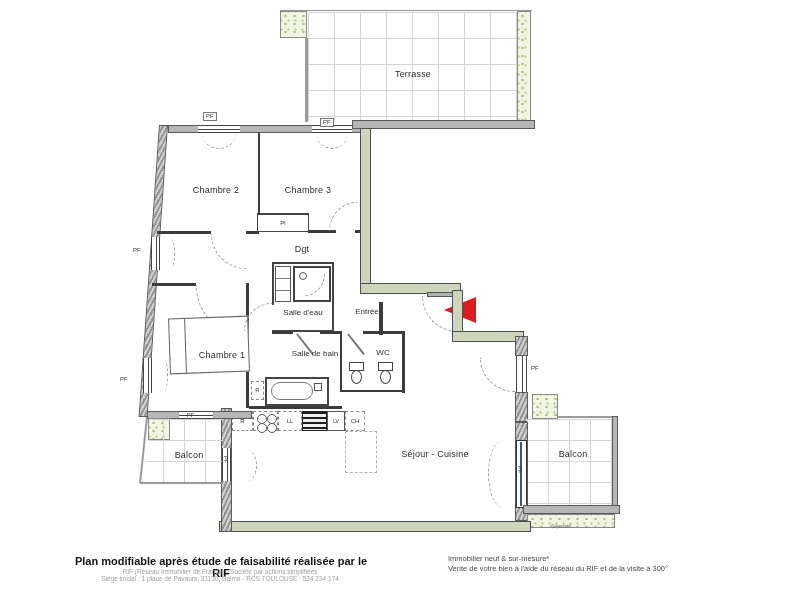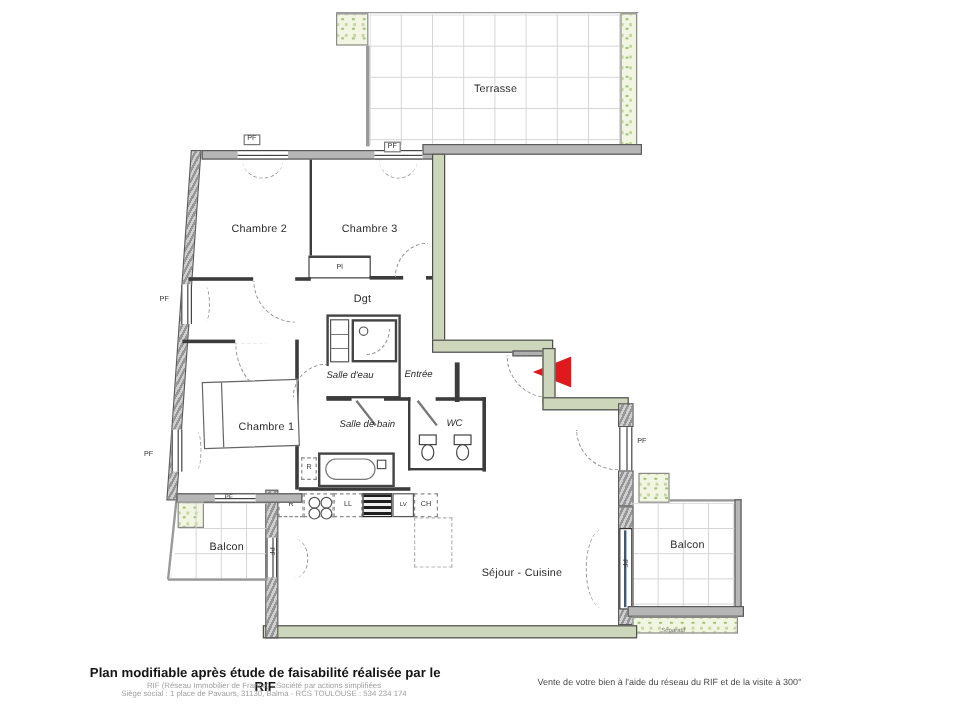--- a/index.html
+++ b/index.html
@@ -24,21 +24,21 @@
   .window-v{background:#fff;border-left:1px solid #444;border-right:1px solid #444;}
   .window-v::after{content:"";position:absolute;top:0;bottom:0;left:50%;width:1px;background:#444;}
   .arc{border:1px dashed #9a9a9a;background:transparent;}
   .arc-bl{border-radius:0 0 0 100%;border-top:none;border-right:none;}
   .arc-tl{border-radius:100% 0 0 0;border-bottom:none;border-right:none;}
   .bulge-b{border:none;border-bottom:1px dashed #9a9a9a;border-radius:0 0 50% 50%/0 0 100% 100%;}
   .bulge-r{border:none;border-right:1px dashed #9a9a9a;border-radius:0 50% 50% 0/0 100% 100% 0;}
   .bulge-l{border:none;border-left:1px dashed #9a9a9a;border-radius:50% 0 0 50%/50% 0 0 50%;}
   .dashed{border:1px dashed #8a8a8a;background:#fff;}
   .room-label{font-size:9px;color:#2b2b2b;text-align:center;letter-spacing:.2px;}
-  .room-label-sm{font-size:8px;color:#2b2b2b;font-style:italic;}
+  .room-label-sm{font-size:8px;color:#2b2b2b;text-align:center;}
   .tag{font-size:6px;color:#333;line-height:7px;}
   .tag-box{font-size:6px;line-height:7px;color:#333;border:1px solid #777;background:#fff;padding:0 2px;}
   .tagv{writing-mode:vertical-rl;font-size:5.5px;color:#333;}
   .fix-tank{border:1px solid #444;background:#fff;}
   .fix-bowl{border:1px solid #444;background:#fff;border-radius:50%;}
   .circle{border:1px solid #555;border-radius:50%;background:#fff;}
   .footer-head{font-size:11px;font-weight:bold;color:#141414;text-align:center;}
   .footer-sub{font-size:6.5px;color:#a0a0a0;text-align:center;line-height:7.5px;}
   .footer-right{font-size:7.5px;color:#4a4a4a;line-height:9px;}
   #logo{background:#101010;color:#fff;display:flex;align-items:center;justify-content:center;
@@ -187,20 +187,21 @@
   <div class="abs tagv" style="left:223px;top:456px">PF</div>
   <div class="abs arc bulge-l" style="left:233px;top:449px;width:24px;height:33px;transform:scaleX(-1)"></div>
   <div class="abs wall-gray" style="left:147px;top:411px;width:105px;height:8px"></div>
   <div class="abs window-h" style="left:179px;top:411px;width:34px;height:8px"></div>
   <div class="abs tag" style="left:187px;top:412px;font-size:5.5px">PF</div>
   <div class="abs planter" style="left:148px;top:418px;width:22px;height:22px"></div>
   <div class="abs tiles tiles-sm" style="left:142px;top:419px;width:80px;height:64px;clip-path:polygon(10px 0,100% 0,100% 100%,0 100%)"></div>
   <div class="abs room-label" style="left:156px;top:450px;width:66px">Balcon</div>
   <div class="abs line" style="left:140px;top:482px;width:83px;height:2px"></div>
 
-  <div class="abs room-label" style="left:373px;top:472px;width:124px">Séjour - Cuisine</div>
+  <div class="abs room-label" style="left:373px;top:449px;width:124px">Séjour - Cuisine</div>
 
   <div class="abs footer-head" style="left:66px;top:555px;width:310px">Plan modifiable après étude de faisabilité réalisée par le RIF</div>
   <div class="abs footer-sub" style="left:65px;top:568px;width:310px">RIF (Réseau Immobilier de France) - Société par actions simplifiées</div>
   <div class="abs footer-sub" style="left:65px;top:575px;width:310px">Siège social : 1 place de Pavaurs, 31130, Balma - RCS TOULOUSE : 534 234 174</div>
+  <div class="abs footer-right" style="left:448px;top:554px;width:300px">Immobilier neuf &amp; sur-mesure*</div>
   <div class="abs footer-right" style="left:448px;top:564px;width:310px">Vente de votre bien à l'aide du réseau du RIF et de la visite à 300°</div>
 
 </div>
 
 </body></html>

